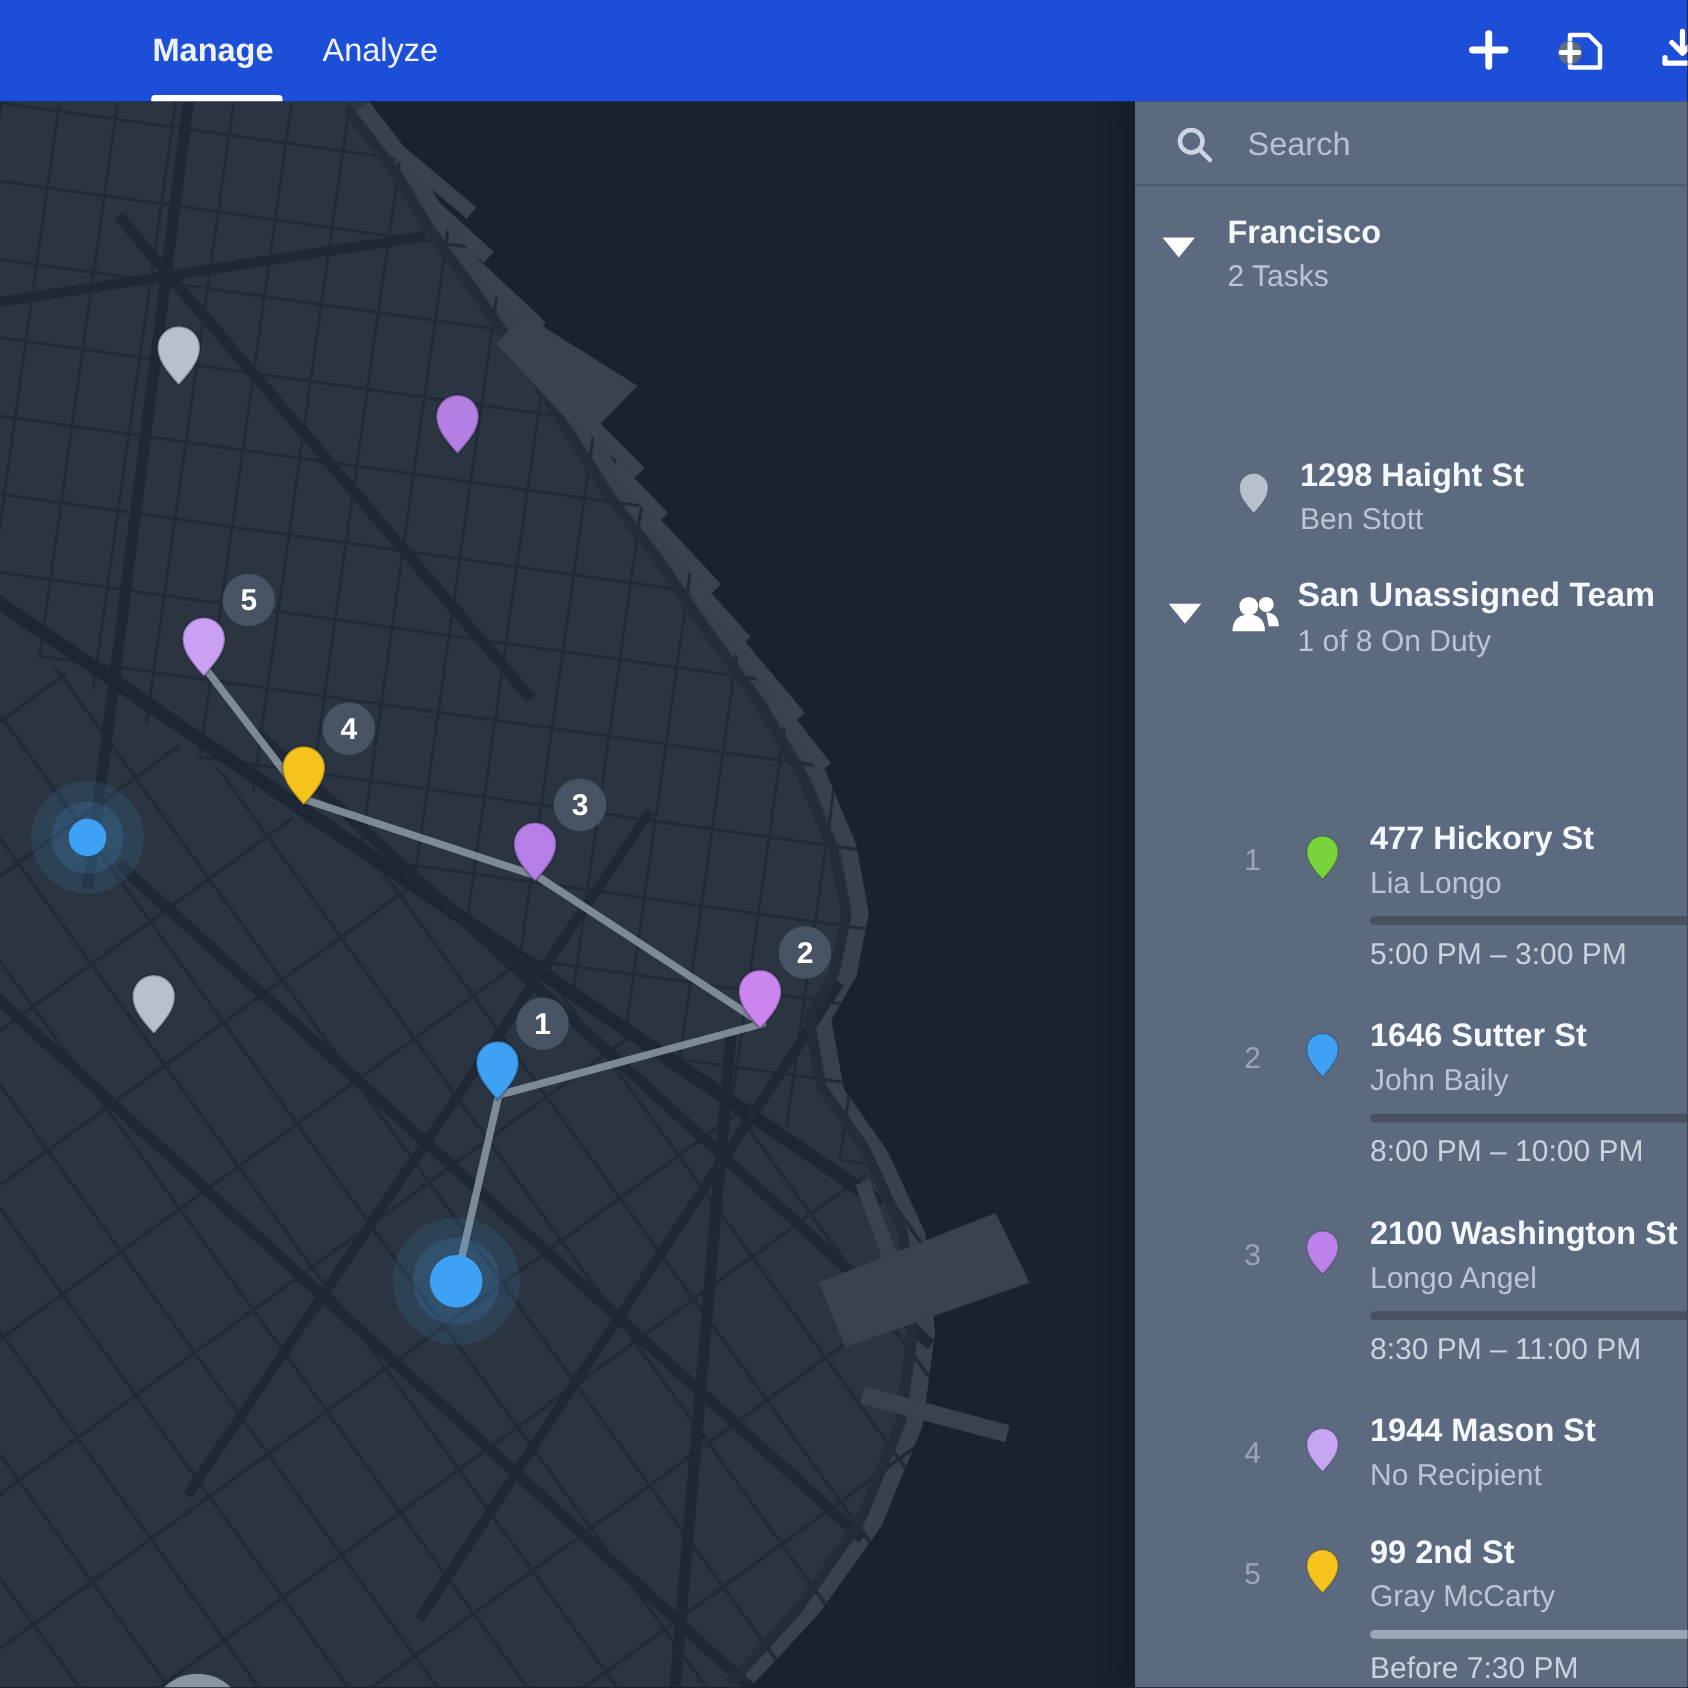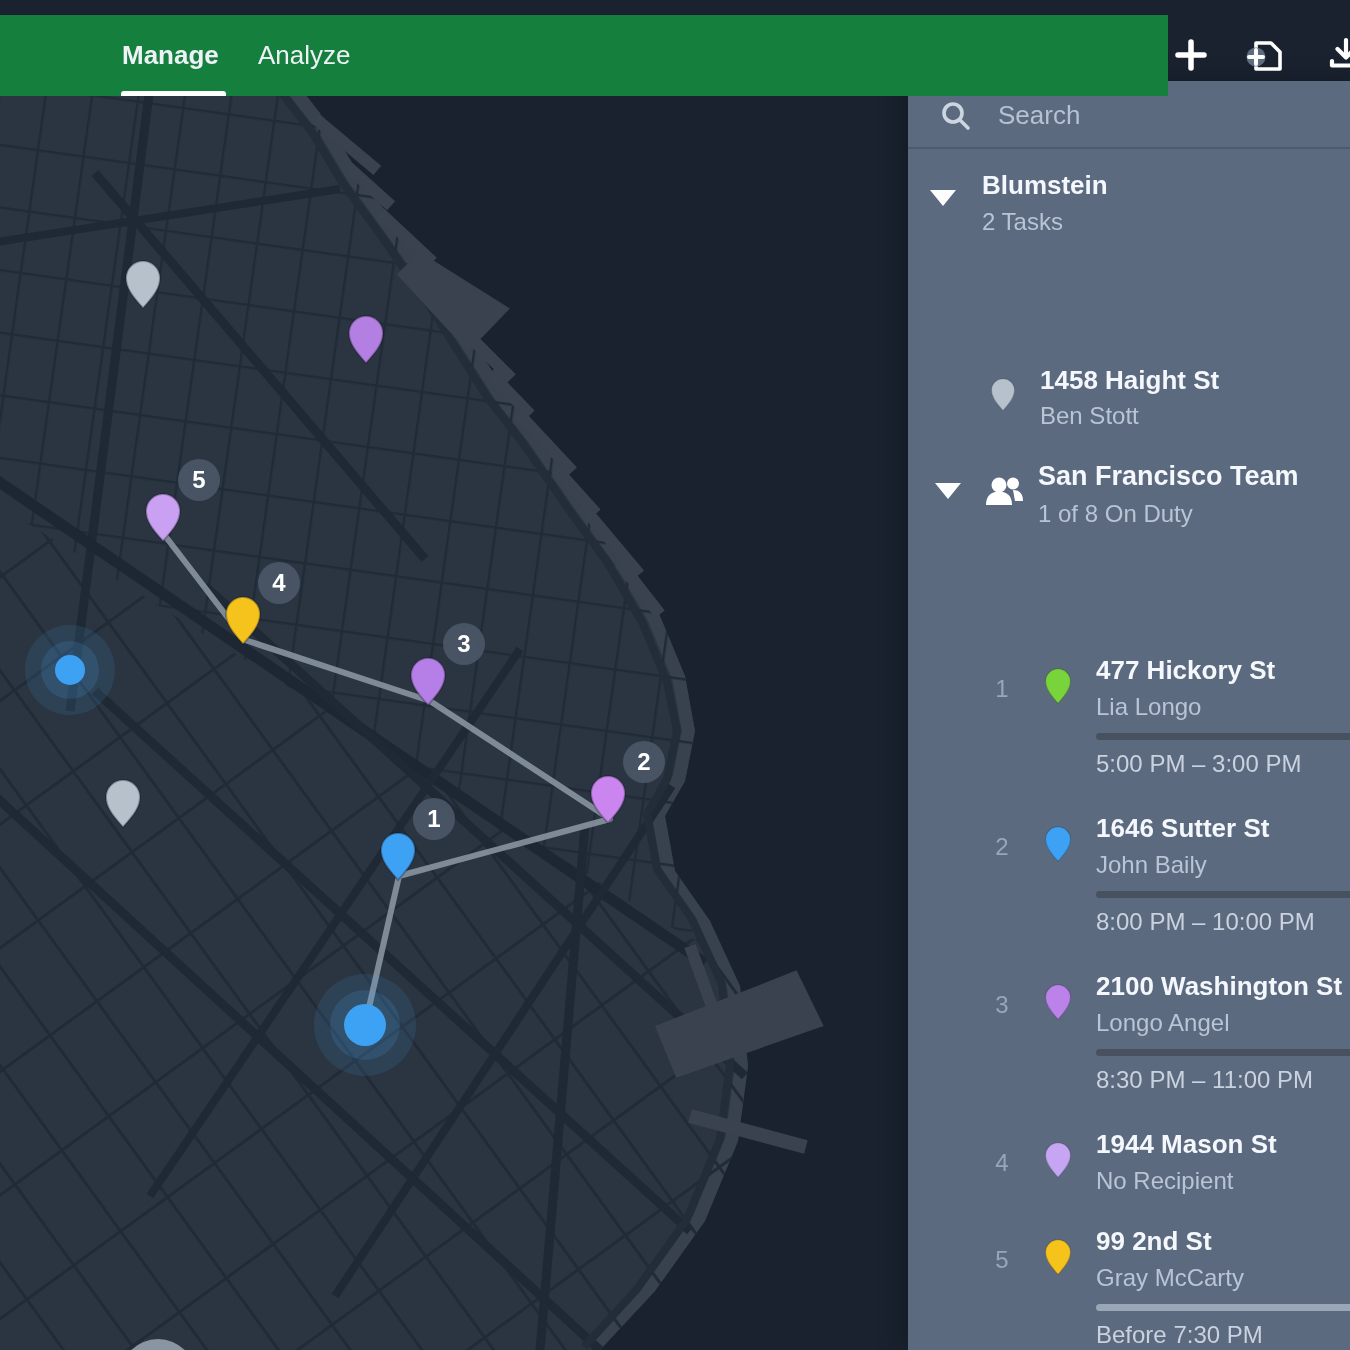--- a/index.html
+++ b/index.html
@@ -1,20 +1,20 @@
 <!DOCTYPE html>
 <html><head>
 <meta charset="utf-8">
 <style>
   html,body{margin:0;padding:0}
   body{width:1350px;height:1350px;overflow:hidden;position:relative;background:#19222e;
        font-family:"Liberation Sans","DejaVu Sans",sans-serif;}
   .abs{position:absolute}
   
-  .topbar{position:absolute;top:15px;left:0;width:1168px;height:81px;background:#15803d;z-index:30}
+  .topbar{position:absolute;top:0;left:0;width:1350px;height:81px;background:#1d4ed8;z-index:30}
   .tab{position:absolute;top:25px;font-size:26px;color:#eef2f7;cursor:default;white-space:nowrap}
   .tab.active{font-weight:700}
   .tab-underline{position:absolute;left:121px;bottom:0;width:105px;height:5px;background:#ffffff;border-radius:3px 3px 0 0}
   .topbar-icon{position:absolute;top:21px}
   
   .map-wrap{position:absolute;left:0;top:81px;width:908px;height:1269px;z-index:1}
   
   .sidebar{position:absolute;left:908px;top:81px;width:484px;height:1269px;background:#5c6a80;
            overflow:hidden;z-index:20;box-shadow:-8px 0 20px rgba(10,16,24,.35)}
   .search-row{position:absolute;top:0;left:0;width:100%;height:66px;border-bottom:2px solid #4d5b6f}
@@ -205,41 +205,41 @@
   <div class="search-row">
     <svg class="abs" style="left:32px;top:19px" width="32" height="32" viewBox="0 0 32 32">
       <circle cx="13" cy="13" r="9" stroke="#cdd6e0" stroke-width="3.6" fill="none"></circle>
       <path d="M20 20 L28 28" stroke="#cdd6e0" stroke-width="3.6" stroke-linecap="round"></path>
     </svg>
     <input class="search-input" type="text" placeholder="Search" style="">
   </div>
 
   <div class="row" style="top:89px;height:90px">
     <div class="caret" style="left:22px;top:20px"></div>
-    <div class="title" style="left:74px;top:0">Blumstein</div>
+    <div class="title" style="left:74px;top:0">Francisco</div>
     <div class="subtitle" style="left:74px;top:38px">2 Tasks</div>
   </div>
 
   <div class="row" style="top:284px;height:90px">
     <svg class="pin-svg" style="left:82px;top:13px" width="26" height="34" viewBox="-19 -18 38 50">
       <path d="M0 30 C -12 17 -17 9 -17 0 A 17 17 0 1 1 17 0 C 17 9 12 17 0 30 Z" stroke="rgba(15,20,30,0.25)" stroke-width="1.5" fill="#b7c1cc"></path>
     </svg>
-    <div class="title" style="left:132px;top:0">1458 Haight St</div>
+    <div class="title" style="left:132px;top:0">1298 Haight St</div>
     <div class="subtitle" style="left:132px;top:37px">Ben Stott</div>
   </div>
 
   <div class="row" style="top:380px;height:90px">
     <div class="caret" style="left:27px;top:22px"></div>
     <svg class="abs" style="left:74px;top:10px" width="44" height="44" viewBox="0 0 44 44">
       <circle cx="17" cy="14" r="7.5" fill="#ffffff"></circle>
       <path d="M4 34 C4 24 10 20.5 17 20.5 C24 20.5 30 24 30 34 Z" fill="#ffffff"></path>
       <circle cx="31" cy="12.5" r="6" fill="#ffffff"></circle>
       <path d="M31 19 C37 19 41 22.5 41 30 L33 30" fill="#ffffff"></path>
     </svg>
-    <div class="title team" style="left:130px;top:0">San Francisco Team</div>
+    <div class="title team" style="left:130px;top:0">San Unassigned Team</div>
     <div class="subtitle" style="left:130px;top:39px">1 of 8 On Duty</div>
   </div>
 
 
   <div class="row" style="top:574px;height:158px">
     <div class="num" style="left:74px;top:20px">1</div>
     <svg class="pin-svg" style="left:136px;top:13px" width="28" height="37" viewBox="-19 -18 38 50">
       <path d="M0 30 C -12 17 -17 9 -17 0 A 17 17 0 1 1 17 0 C 17 9 12 17 0 30 Z" stroke="rgba(15,20,30,0.25)" stroke-width="1.5" fill="#79d33a"></path>
     </svg>
     <div class="title" style="left:188px;top:0">477 Hickory St</div>

